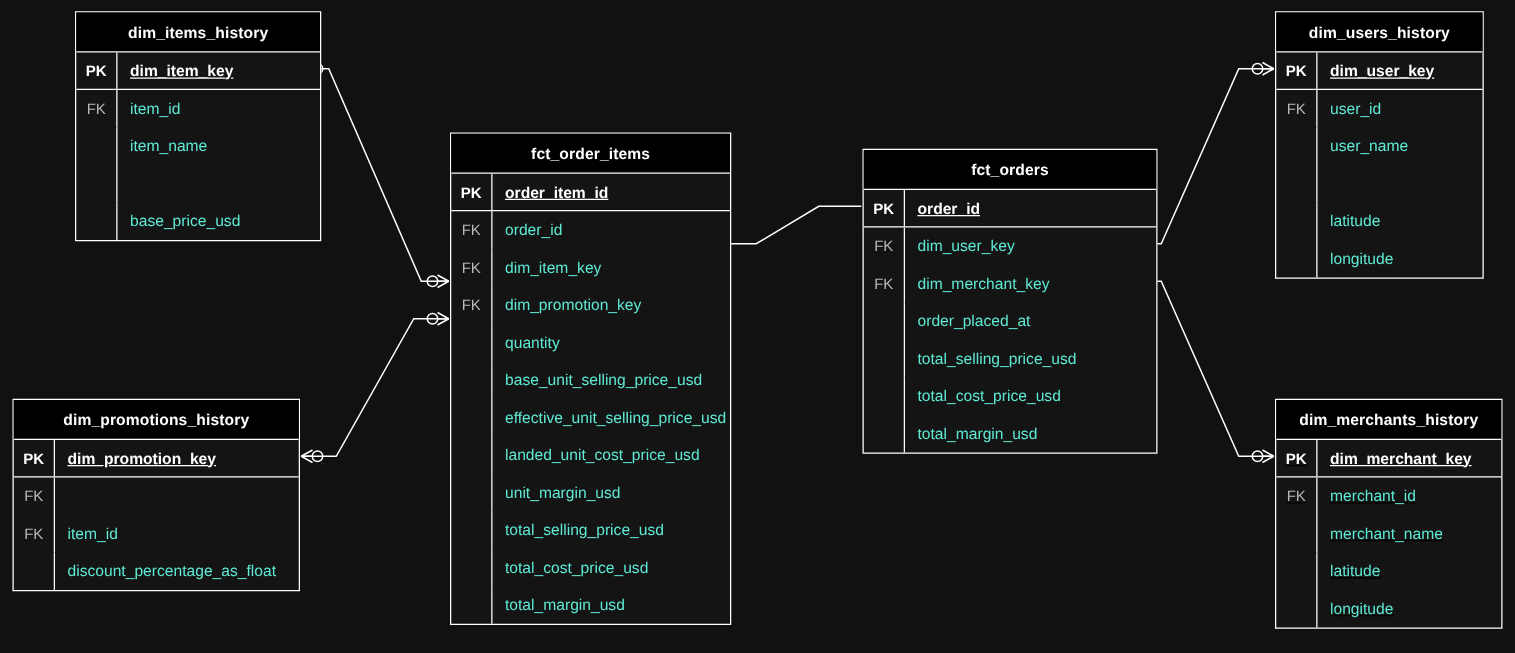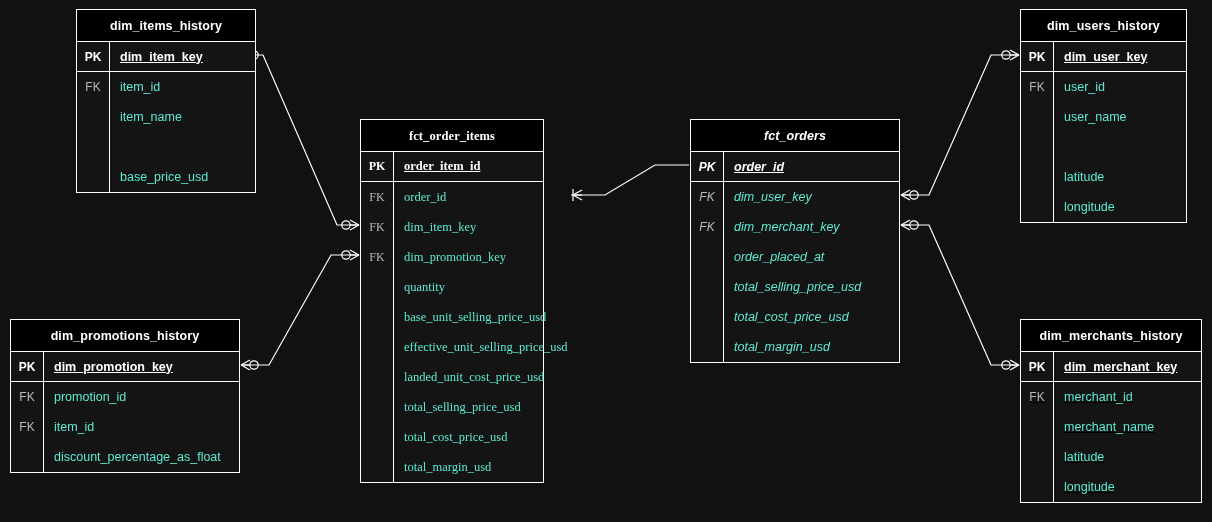--- a/index.html
+++ b/index.html
@@ -130,21 +130,21 @@
         <line x1="901" y1="225" x2="910" y2="220" stroke="#ffffff" fill="none" stroke-width="1.2"></line>
         <line x1="901" y1="225" x2="910" y2="230" stroke="#ffffff" fill="none" stroke-width="1.2"></line>
         <line x1="901" y1="225" x2="910" y2="225" stroke="#ffffff" fill="none" stroke-width="1.2"></line>
         <circle cx="914" cy="225" r="4.2" stroke="#ffffff" fill="none" stroke-width="1.2"></circle>
         <line x1="1019" y1="365" x2="1010" y2="360" stroke="#ffffff" fill="none" stroke-width="1.2"></line>
         <line x1="1019" y1="365" x2="1010" y2="370" stroke="#ffffff" fill="none" stroke-width="1.2"></line>
         <line x1="1019" y1="365" x2="1010" y2="365" stroke="#ffffff" fill="none" stroke-width="1.2"></line>
         <circle cx="1006" cy="365" r="4.2" stroke="#ffffff" fill="none" stroke-width="1.2"></circle>
       </g>
     </svg>
-<div class="entity" style="left: 76px; top: 9px; width: 180px;">
+<div class="entity" style="left: 60px; top: 9px; width: 197px;">
       <div class="entity-title">dim_items_history</div>
       <div class="row pkrow">
         <div class="keycol pk">PK</div>
         <div class="namecol pkname">dim_item_key</div>
       </div>
       <div class="row">
         <div class="keycol">FK</div>
         <div class="namecol">item_id</div>
       </div>
       <div class="row">
@@ -160,32 +160,31 @@
       </div>
     </div>
     <div class="entity" style="left: 10px; top: 319px; width: 230px;">
       <div class="entity-title">dim_promotions_history</div>
       <div class="row pkrow">
         <div class="keycol pk">PK</div>
         <div class="namecol pkname">dim_promotion_key</div>
       </div>
       <div class="row">
         <div class="keycol">FK</div>
-        <div class="namecol">promotion_id</div>
       </div>
       <div class="row">
         <div class="keycol">FK</div>
         <div class="namecol">item_id</div>
       </div>
       <div class="row">
         <div class="keycol"></div>
         <div class="namecol">discount_percentage_as_float</div>
       </div>
     </div>
-    <div class="entity" style="left: 360px; top: 119px; width: 184px; font-family: Liberation Serif, serif;">
+    <div class="entity" style="left: 360px; top: 106px; width: 225px;">
       <div class="entity-title">fct_order_items</div>
       <div class="row pkrow">
         <div class="keycol pk">PK</div>
         <div class="namecol pkname">order_item_id</div>
       </div>
       <div class="row">
         <div class="keycol">FK</div>
         <div class="namecol">order_id</div>
       </div>
       <div class="row">
@@ -207,32 +206,36 @@
       <div class="row">
         <div class="keycol"></div>
         <div class="namecol">effective_unit_selling_price_usd</div>
       </div>
       <div class="row">
         <div class="keycol"></div>
         <div class="namecol">landed_unit_cost_price_usd</div>
       </div>
       <div class="row">
         <div class="keycol"></div>
+        <div class="namecol">unit_margin_usd</div>
+      </div>
+      <div class="row">
+        <div class="keycol"></div>
         <div class="namecol">total_selling_price_usd</div>
       </div>
       <div class="row">
         <div class="keycol"></div>
         <div class="namecol">total_cost_price_usd</div>
       </div>
       <div class="row">
         <div class="keycol"></div>
         <div class="namecol">total_margin_usd</div>
       </div>
     </div>
-    <div class="entity" style="left: 690px; top: 119px; width: 210px; font-style: italic;">
+    <div class="entity" style="left: 690px; top: 119px; width: 236px;">
       <div class="entity-title">fct_orders</div>
       <div class="row pkrow">
         <div class="keycol pk">PK</div>
         <div class="namecol pkname">order_id</div>
       </div>
       <div class="row">
         <div class="keycol">FK</div>
         <div class="namecol">dim_user_key</div>
       </div>
       <div class="row">

